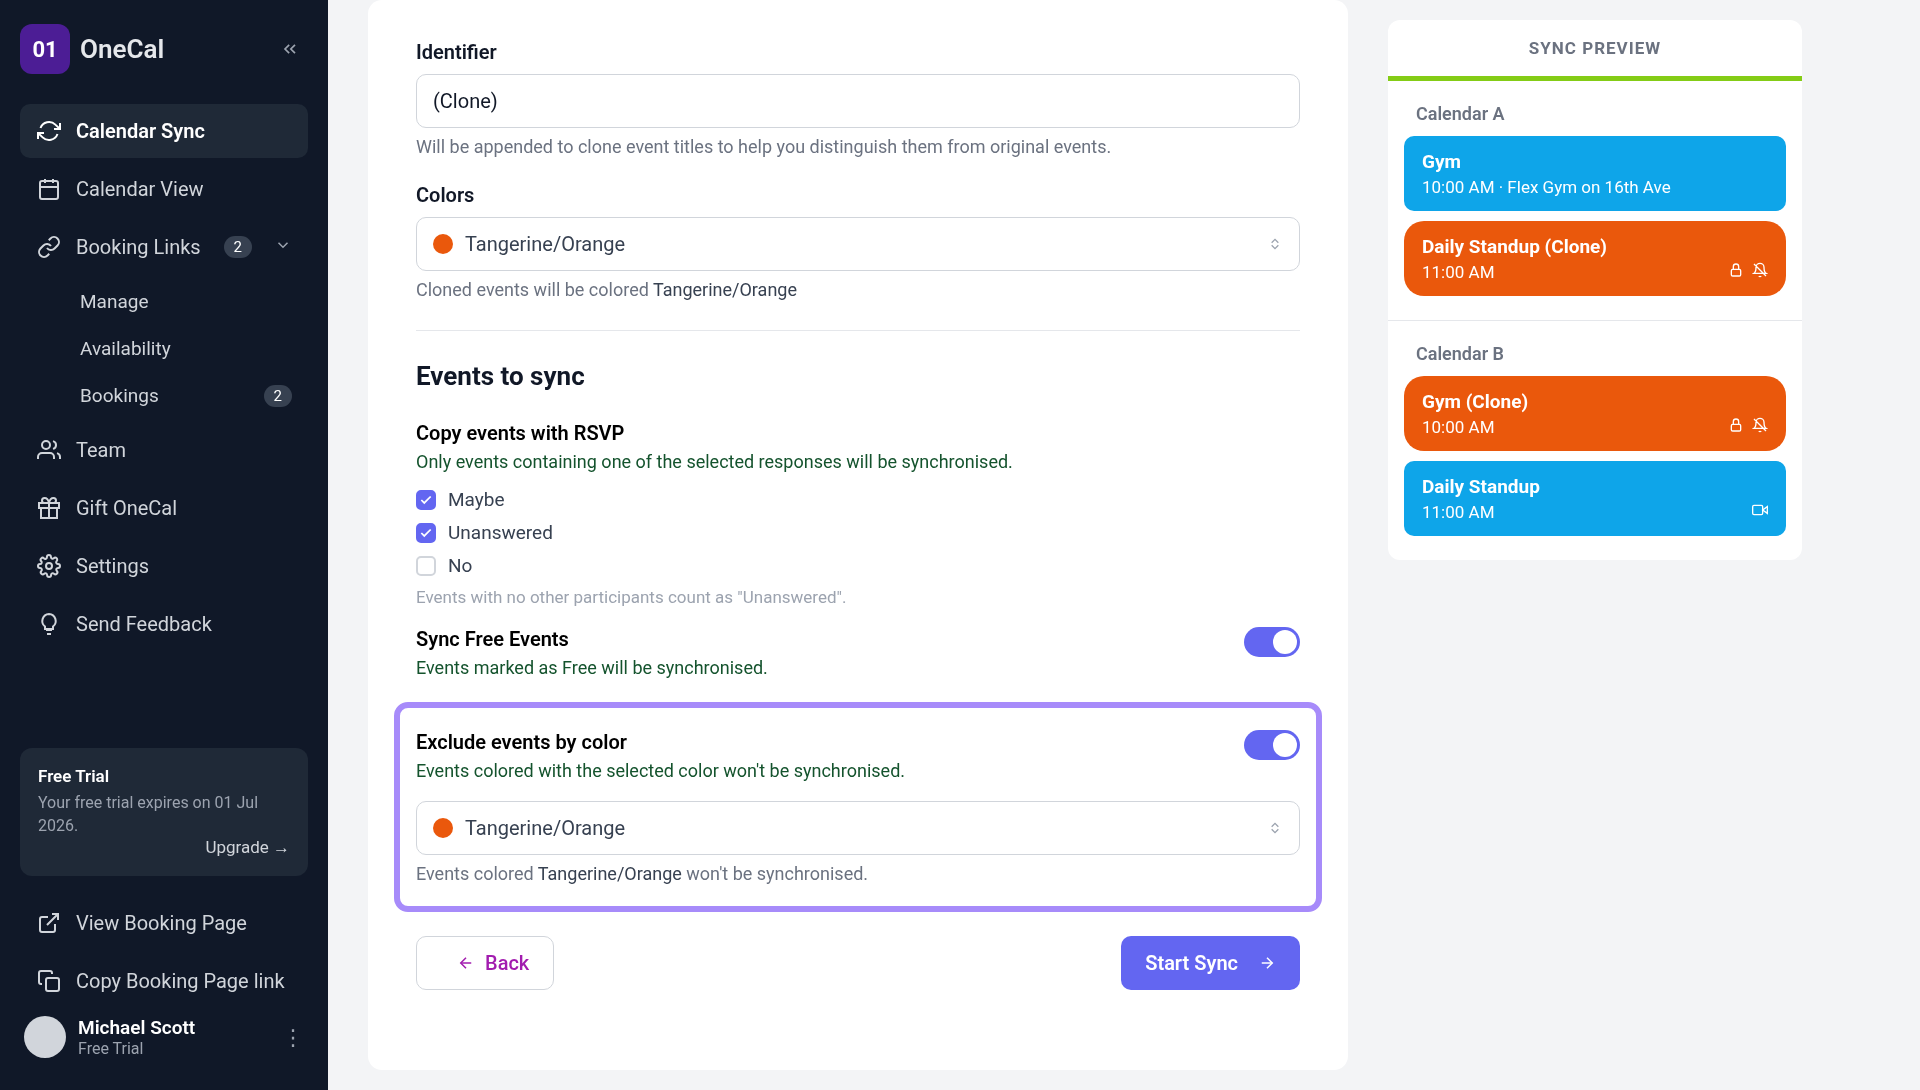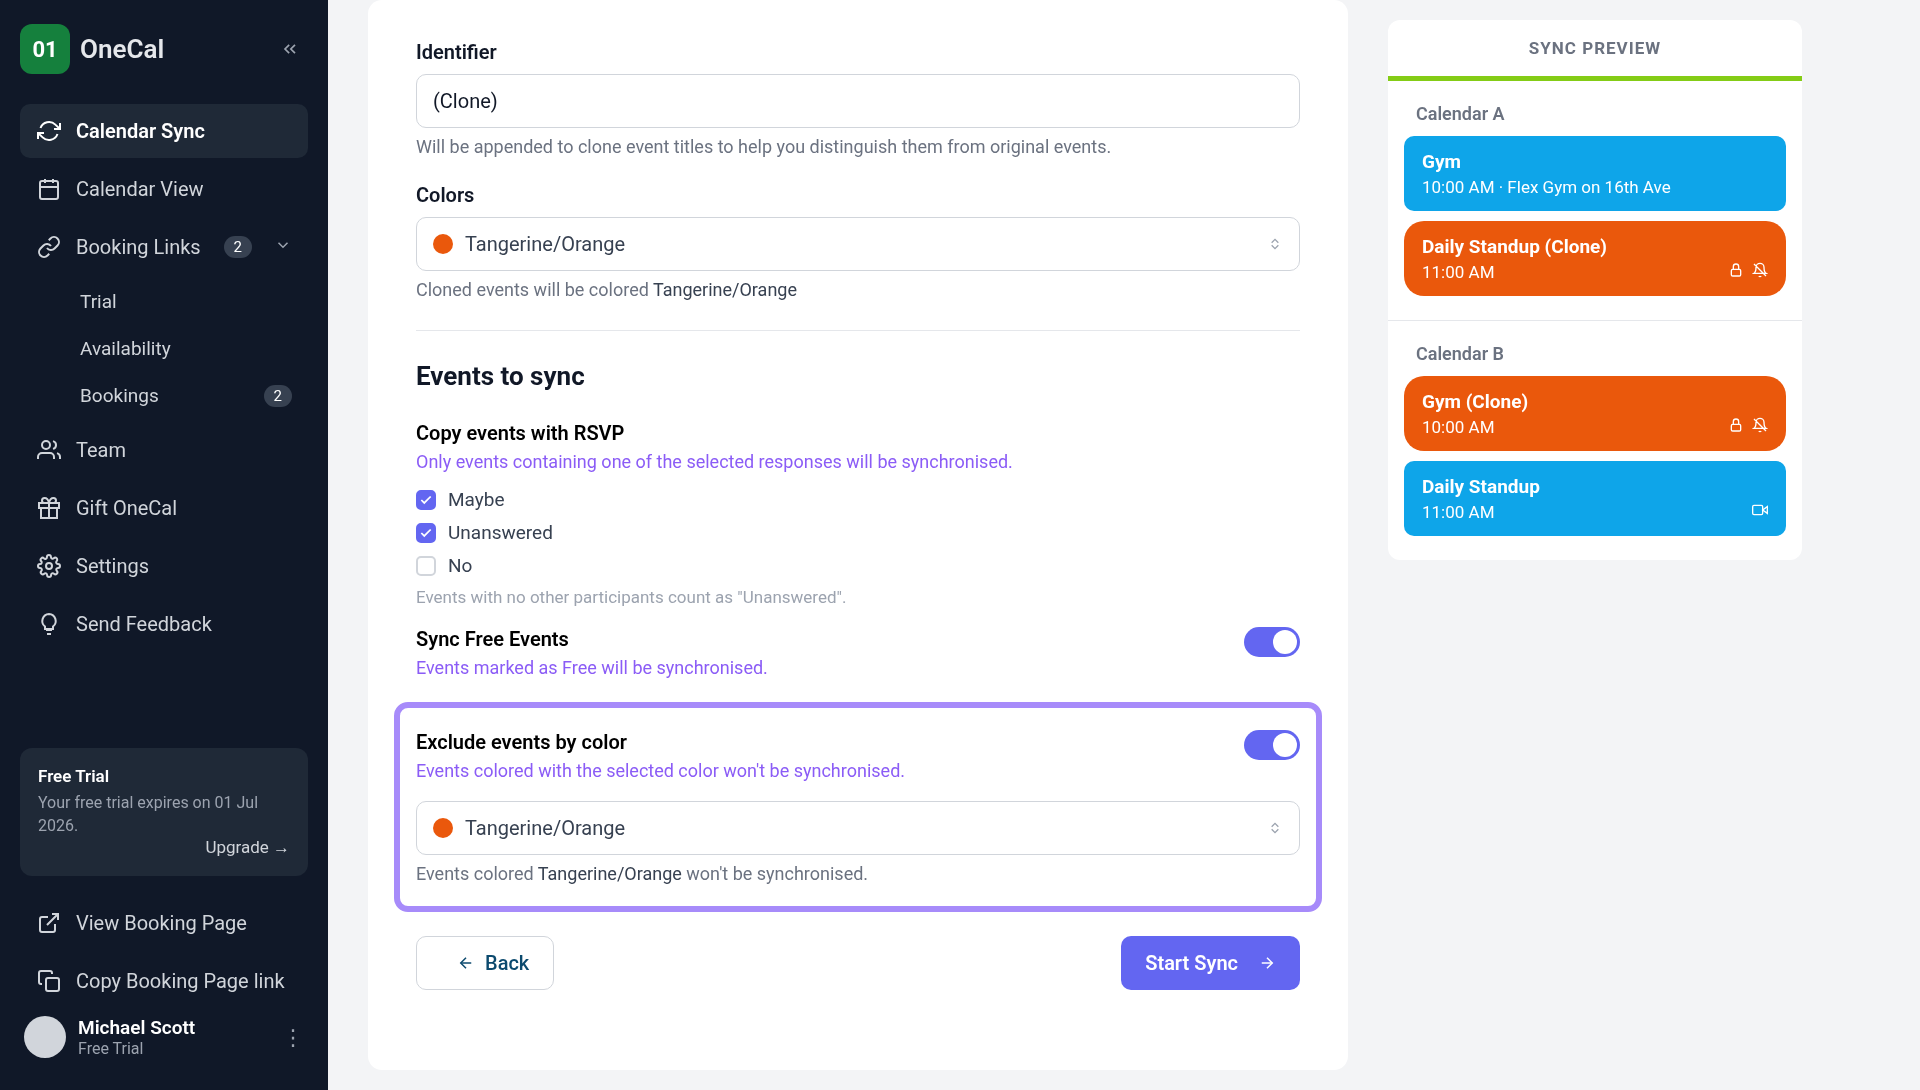--- a/index.html
+++ b/index.html
@@ -31,21 +31,21 @@
   margin-bottom: 30px;
 }
 .logo {
   display: flex;
   align-items: center;
   gap: 10px;
 }
 .logo-badge {
   width: 50px;
   height: 50px;
-  background: #15803d;
+  background: #4c1d95;
   border-radius: 12px;
   display: flex;
   align-items: center;
   justify-content: center;
   font-weight: 700;
   font-size: 22px;
   color: #fff;
 }
 .logo-text {
   font-size: 26px;
@@ -233,21 +233,21 @@
   color: #111827;
   margin-bottom: 30px;
 }
 .sub-label {
   font-size: 20px;
   font-weight: 600;
   margin-bottom: 6px;
 }
 .sub-desc {
   font-size: 18px;
-  color: #8b5cf6;
+  color: #14532d;
   margin-bottom: 16px;
 }
 .checkbox-row {
   display: flex;
   align-items: center;
   gap: 12px;
   margin-bottom: 10px;
 }
 .checkbox {
   width: 20px;
@@ -317,21 +317,21 @@
   font-size: 20px;
   font-weight: 500;
   cursor: pointer;
   display: flex;
   align-items: center;
   gap: 10px;
 }
 .btn-secondary {
   background: #fff;
   border: 1px solid #d1d5db;
-  color: #0c4a6e;
+  color: #a21caf;
   padding-left: 40px;
 }
 .btn-primary {
   background: #6366f1;
   color: #fff;
   border: none;
   font-weight: 600;
   gap: 20px;
 }
 .preview-card {
@@ -436,21 +436,21 @@
       <span>Booking Links</span>
       <span class="nav-badge">2</span>
       <span class="nav-chevron">
         <svg width="18" height="18" viewBox="0 0 24 24" fill="none" stroke="currentColor" stroke-width="2">
             <polyline points="6 9 12 15 18 9"></polyline>
           </svg>
       </span>
     </div>
     <div class="nav-sub">
       <div class="nav-item">
-        <span>Trial</span>
+        <span>Manage</span>
       </div>
       <div class="nav-item">
         <span>Availability</span>
       </div>
       <div class="nav-item">
         <span>Bookings</span>
         <span class="nav-badge">2</span>
       </div>
     </div>
     <div class="nav-item">

